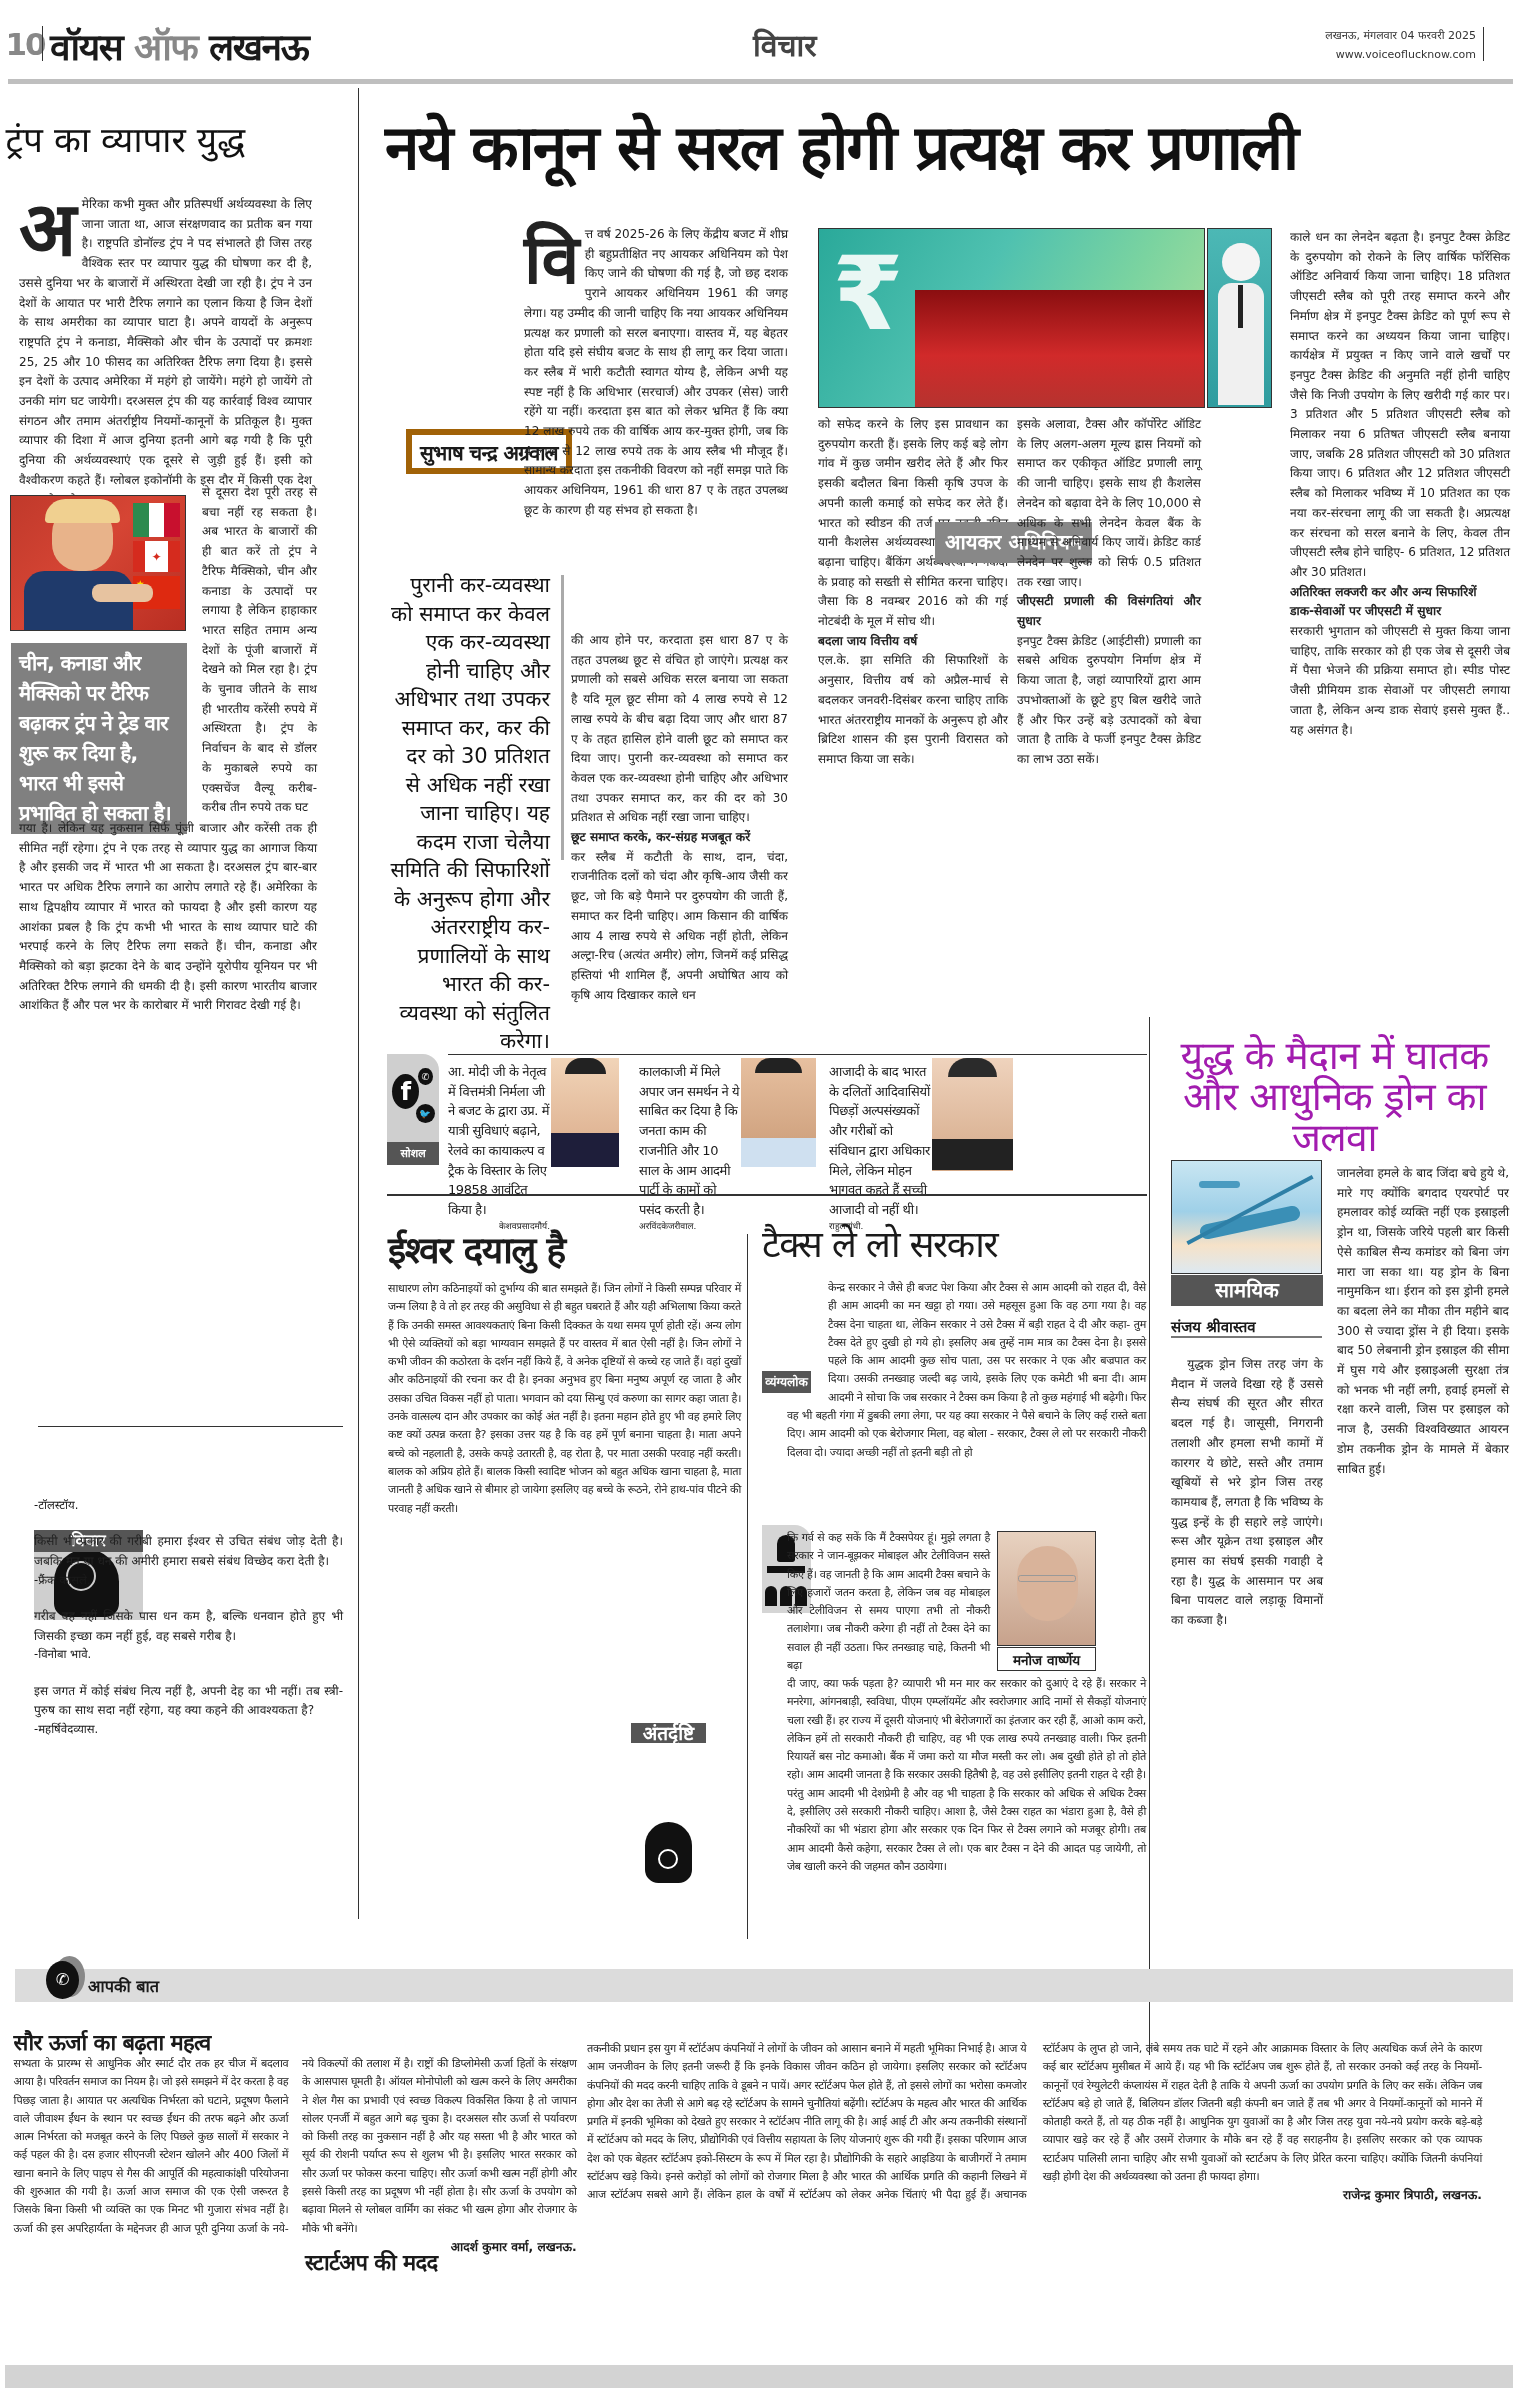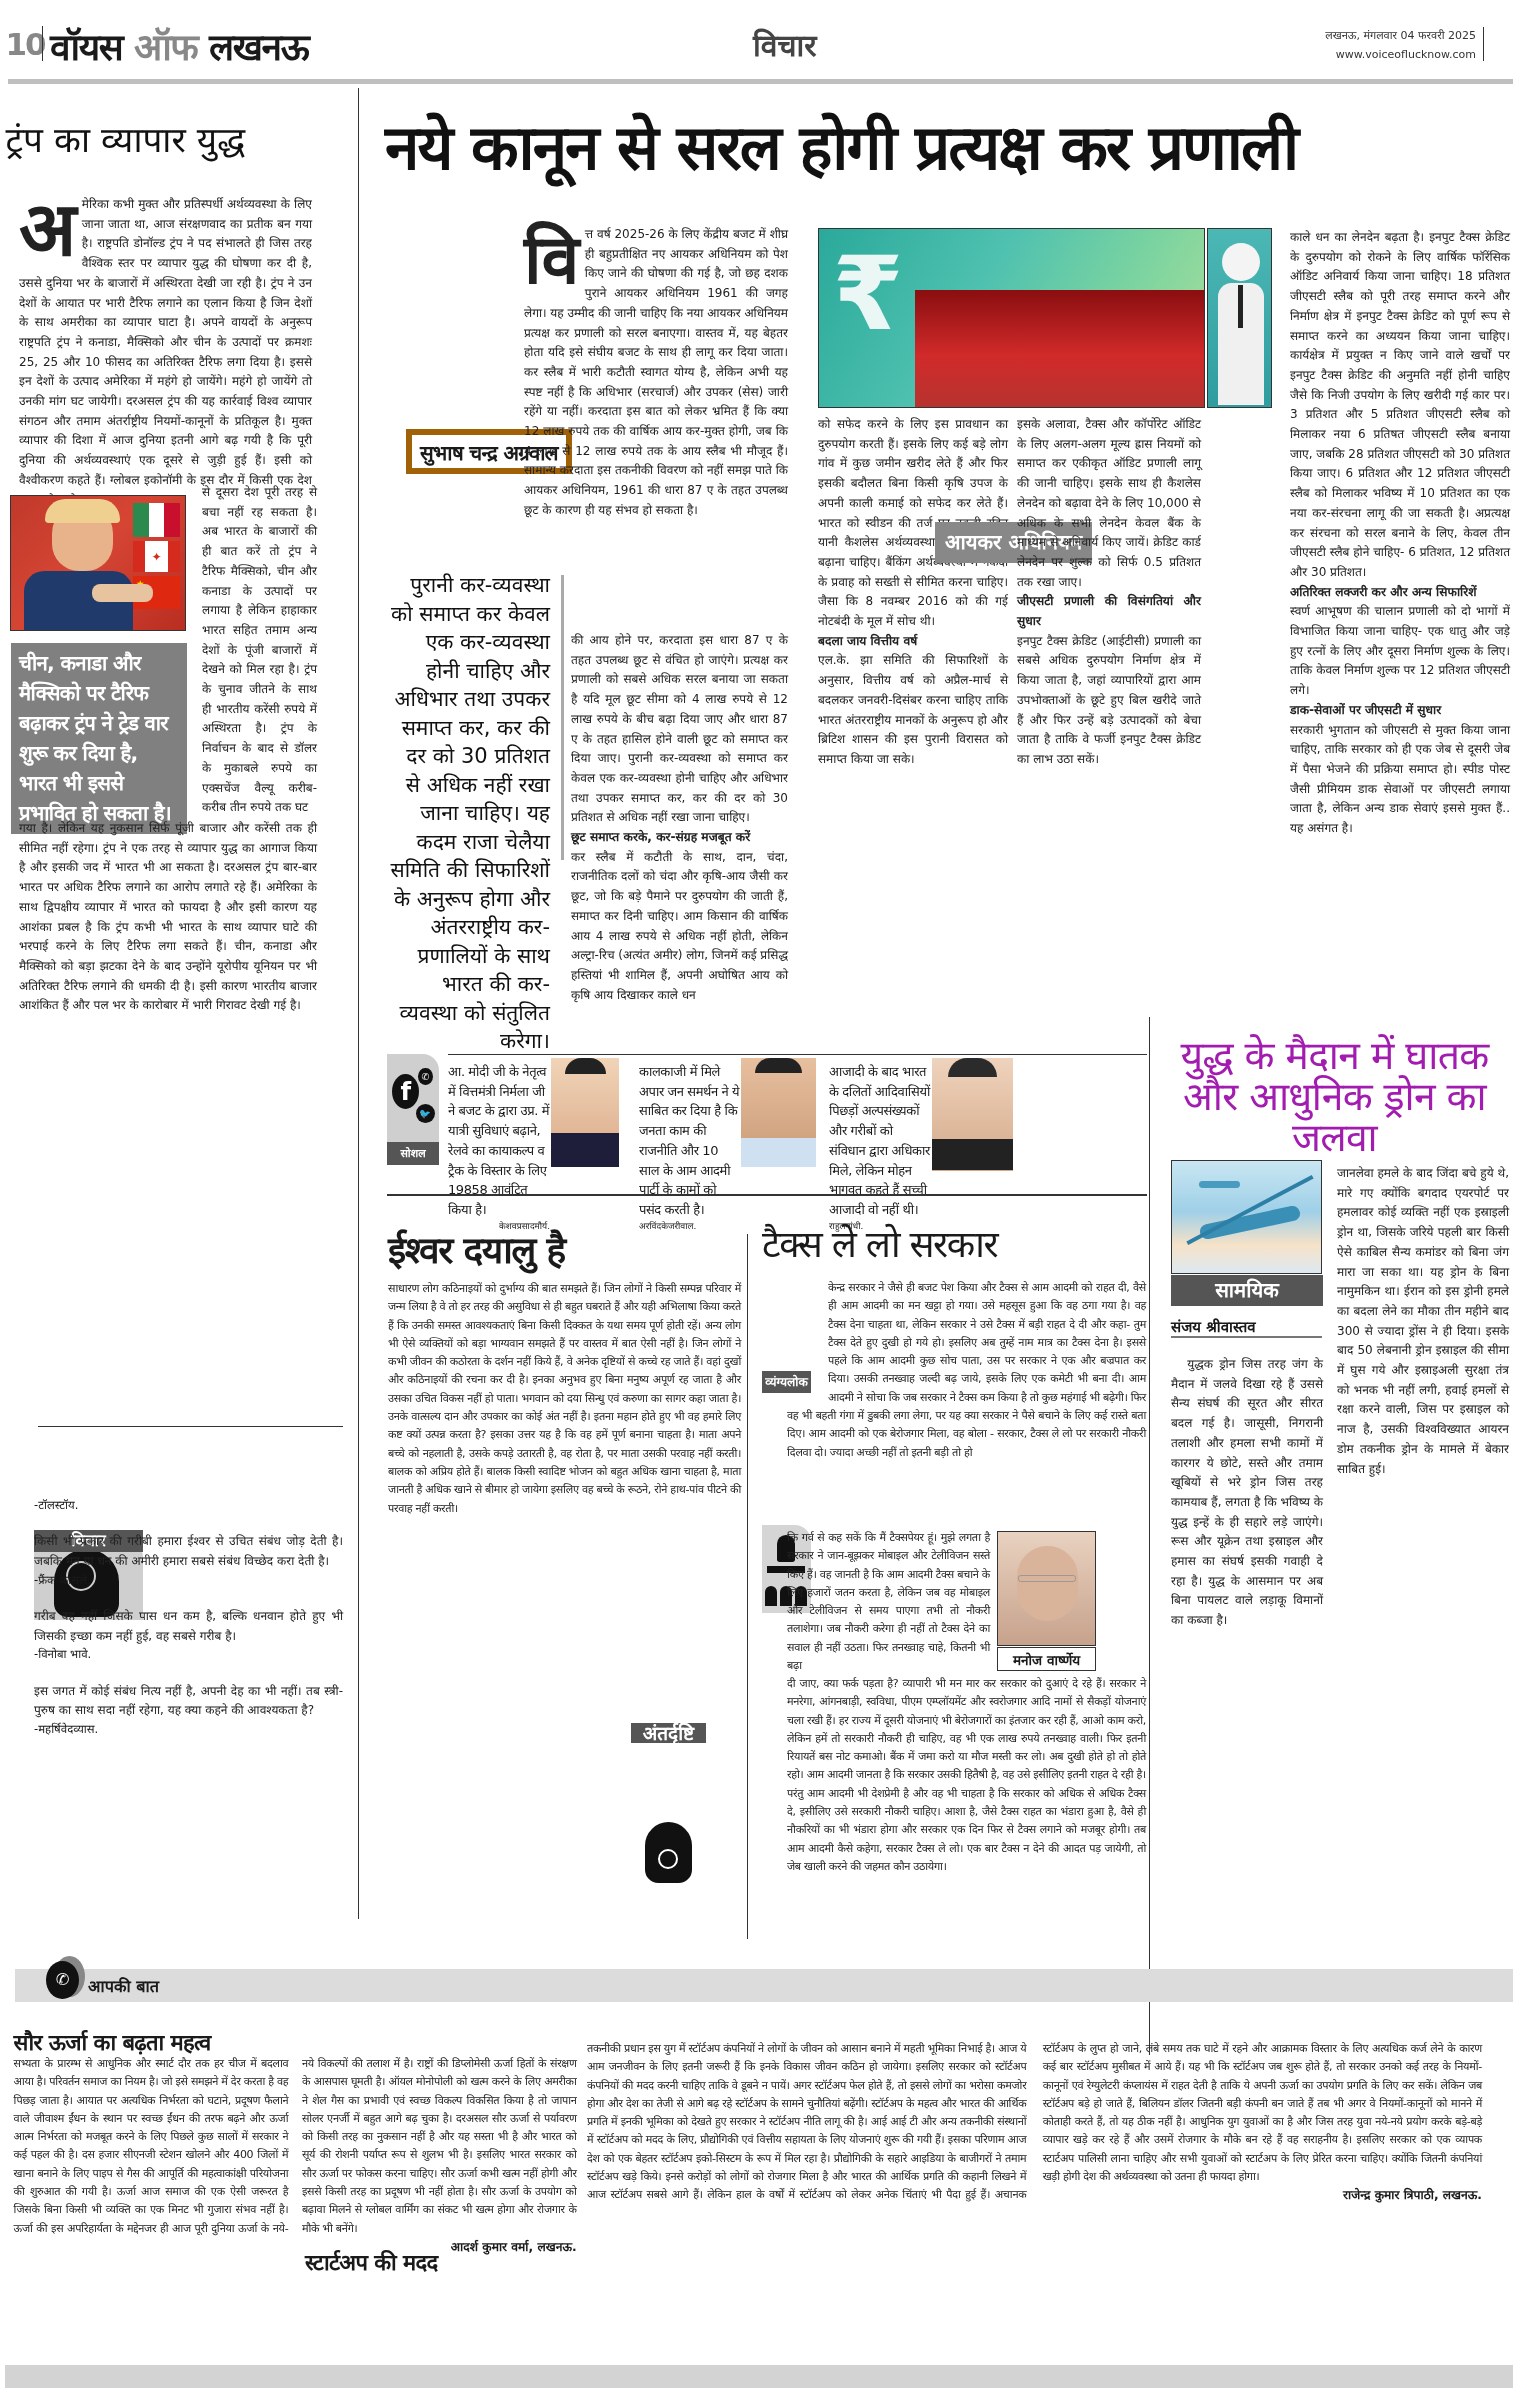--- a/index.html
+++ b/index.html
@@ -121,21 +121,20 @@
 </div>
 <div class="abs label-box" style="left:935px;top:522px;width:157px;height:41px;line-height:41px;background:#888;">आयकर अधिनियम</div>
 <div class="abs body-text" style="left:1017px;top:415px;width:184px;">
   <span>इसके अलावा, टैक्स और कॉर्पोरेट ऑडिट के लिए अलग-अलग मूल्य ह्रास नियमों को समाप्त कर एकीकृत ऑडिट प्रणाली लागू की जानी चाहिए। इसके साथ ही कैशलेस लेनदेन को बढ़ावा देने के लिए 10,000 से अधिक के सभी लेनदेन केवल बैंक के माध्यम से अनिवार्य किए जायें। क्रेडिट कार्ड लेनदेन पर शुल्क को सिर्फ 0.5 प्रतिशत तक रखा जाए।</span>
   <div class="sub-head">जीएसटी प्रणाली की विसंगतियां और सुधार</div>
   <span>इनपुट टैक्स क्रेडिट (आईटीसी) प्रणाली का सबसे अधिक दुरुपयोग निर्माण क्षेत्र में किया जाता है, जहां व्यापारियों द्वारा आम उपभोक्ताओं के छूटे हुए बिल खरीदे जाते हैं और फिर उन्हें बड़े उत्पादकों को बेचा जाता है ताकि वे फर्जी इनपुट टैक्स क्रेडिट का लाभ उठा सकें।</span>
 </div>
 <div class="abs body-text" style="left:1290px;top:228px;width:220px;">
   <span>काले धन का लेनदेन बढ़ता है। इनपुट टैक्स क्रेडिट के दुरुपयोग को रोकने के लिए वार्षिक फॉरेंसिक ऑडिट अनिवार्य किया जाना चाहिए। 18 प्रतिशत जीएसटी स्लैब को पूरी तरह समाप्त करने और निर्माण क्षेत्र में इनपुट टैक्स क्रेडिट को पूर्ण रूप से समाप्त करने का अध्ययन किया जाना चाहिए। कार्यक्षेत्र में प्रयुक्त न किए जाने वाले खर्चों पर इनपुट टैक्स क्रेडिट की अनुमति नहीं होनी चाहिए जैसे कि निजी उपयोग के लिए खरीदी गई कार पर। 3 प्रतिशत और 5 प्रतिशत जीएसटी स्लैब को मिलाकर नया 6 प्रतिषत जीएसटी स्लैब बनाया जाए, जबकि 28 प्रतिशत जीएसटी को 30 प्रतिशत किया जाए। 6 प्रतिशत और 12 प्रतिशत जीएसटी स्लैब को मिलाकर भविष्य में 10 प्रतिशत का एक नया कर-संरचना लागू की जा सकती है। अप्रत्यक्ष कर संरचना को सरल बनाने के लिए, केवल तीन जीएसटी स्लैब होने चाहिए- 6 प्रतिशत, 12 प्रतिशत और 30 प्रतिशत।</span>
   <div class="sub-head">अतिरिक्त लक्जरी कर और अन्य सिफारिशें</div>
-  <span>स्वर्ण आभूषण की चालान प्रणाली को दो भागों में विभाजित किया जाना चाहिए- एक धातु और जड़े हुए रत्नों के लिए और दूसरा निर्माण शुल्क के लिए। ताकि केवल निर्माण शुल्क पर 12 प्रतिशत जीएसटी लगे।</span>
   <div class="sub-head">डाक-सेवाओं पर जीएसटी में सुधार</div>
   <span>सरकारी भुगतान को जीएसटी से मुक्त किया जाना चाहिए, ताकि सरकार को ही एक जेब से दूसरी जेब में पैसा भेजने की प्रक्रिया समाप्त हो। स्पीड पोस्ट जैसी प्रीमियम डाक सेवाओं पर जीएसटी लगाया जाता है, लेकिन अन्य डाक सेवाएं इससे मुक्त हैं.. यह असंगत है।</span>
 </div>
 
 <div class="rule-h" style="left:448px;top:1054px;width:699px;height:1.4px;"></div>
 <div class="abs icon-tile" style="left:387px;top:1054px;width:52px;height:88px;">
   <div class="abs" style="left:5.4px;top:20.3px;width:27px;height:35px;border-radius:50%;background:#111;color:#fff;font-size:24.4px;font-weight:bold;text-align:center;line-height:35px;">f</div>
   <div class="abs" style="left:31px;top:13.6px;width:15px;height:17.6px;border-radius:50%;background:#111;color:#fff;font-size:9.5px;text-align:center;line-height:17.6px;">✆</div>
   <div class="abs" style="left:28.5px;top:50px;width:19px;height:19px;border-radius:50%;background:#111;color:#fff;font-size:9.5px;text-align:center;line-height:19px;">🐦</div>
 </div>

